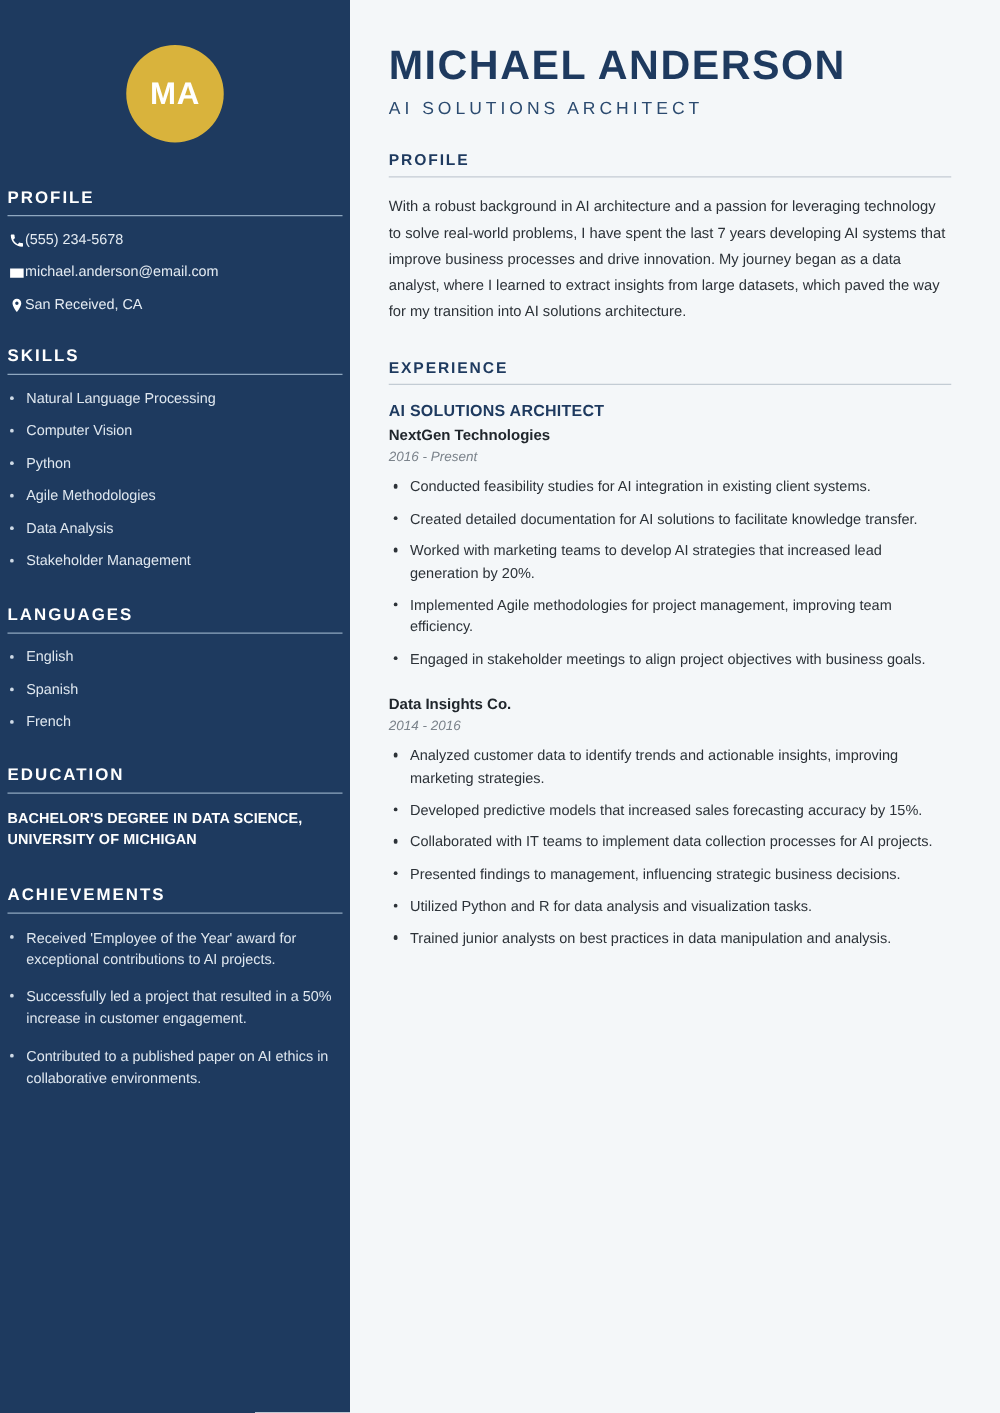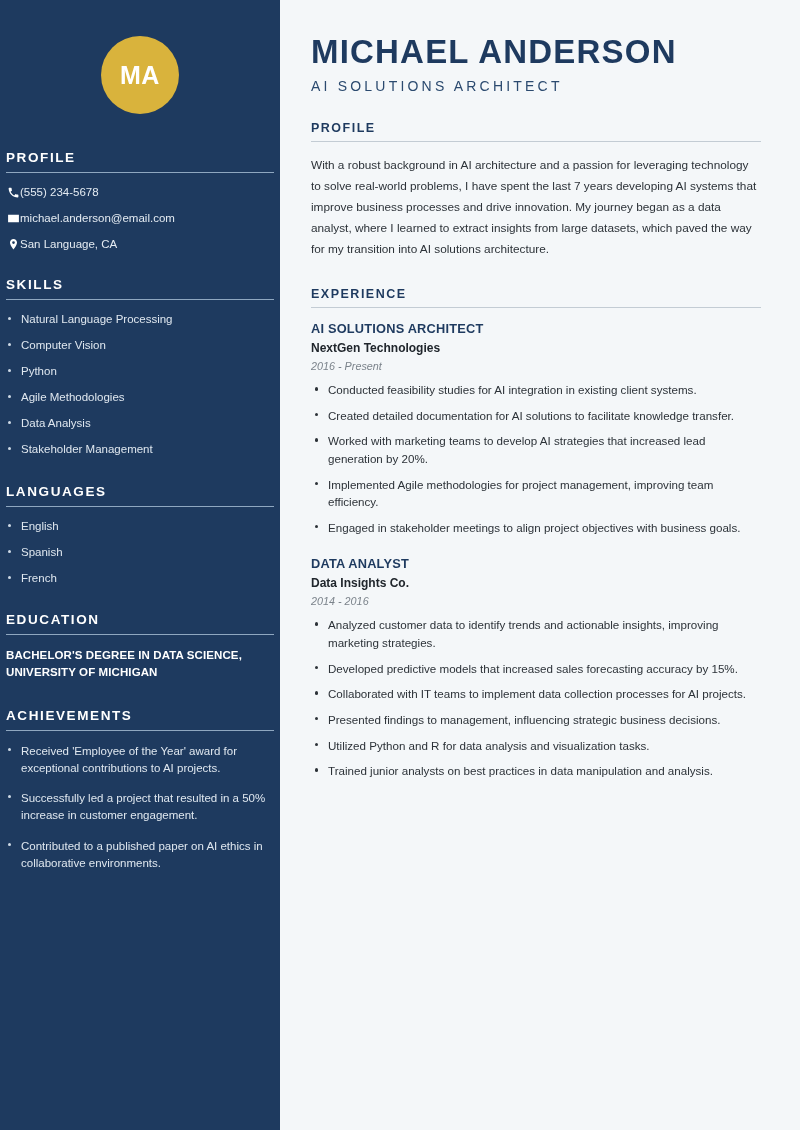--- a/index.html
+++ b/index.html
@@ -208,21 +208,21 @@
       </span>
       <span>michael.anderson@email.com</span>
     </div>
 
     <div class="contact-row">
       <span class="cicon">
         <svg viewBox="0 0 24 24">
             <path d="M12 2C8.4 2 5.5 4.9 5.5 8.5c0 4.9 6.5 13 6.5 13s6.5-8.1 6.5-13C18.5 4.9 15.6 2 12 2zm0 9a2.5 2.5 0 110-5 2.5 2.5 0 010 5z"></path>
           </svg>
       </span>
-      <span>San Language, CA</span>
+      <span>San Received, CA</span>
     </div>
   </section>
 
   <section class="side-section">
     <div class="side-h">SKILLS</div>
     <div class="side-rule"></div>
     <ul class="side-list">
       <li>Natural Language Processing</li>
       <li>Computer Vision</li>
       <li>Python</li>
@@ -282,21 +282,20 @@
       <ul class="job-bullets">
         <li>Conducted feasibility studies for AI integration in existing client systems.</li>
         <li>Created detailed documentation for AI solutions to facilitate knowledge transfer.</li>
         <li>Worked with marketing teams to develop AI strategies that increased lead generation by 20%.</li>
         <li>Implemented Agile methodologies for project management, improving team efficiency.</li>
         <li>Engaged in stakeholder meetings to align project objectives with business goals.</li>
       </ul>
     </div>
 
     <div class="job">
-      <div class="job-title">DATA ANALYST</div>
       <div class="job-company">Data Insights Co.</div>
       <div class="job-dates">2014 - 2016</div>
       <ul class="job-bullets">
         <li>Analyzed customer data to identify trends and actionable insights, improving marketing strategies.</li>
         <li>Developed predictive models that increased sales forecasting accuracy by 15%.</li>
         <li>Collaborated with IT teams to implement data collection processes for AI projects.</li>
         <li>Presented findings to management, influencing strategic business decisions.</li>
         <li>Utilized Python and R for data analysis and visualization tasks.</li>
         <li>Trained junior analysts on best practices in data manipulation and analysis.</li>
       </ul>

